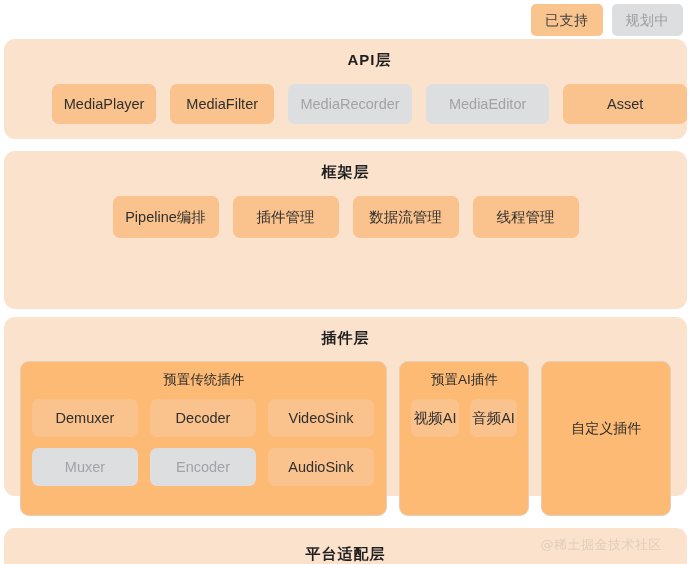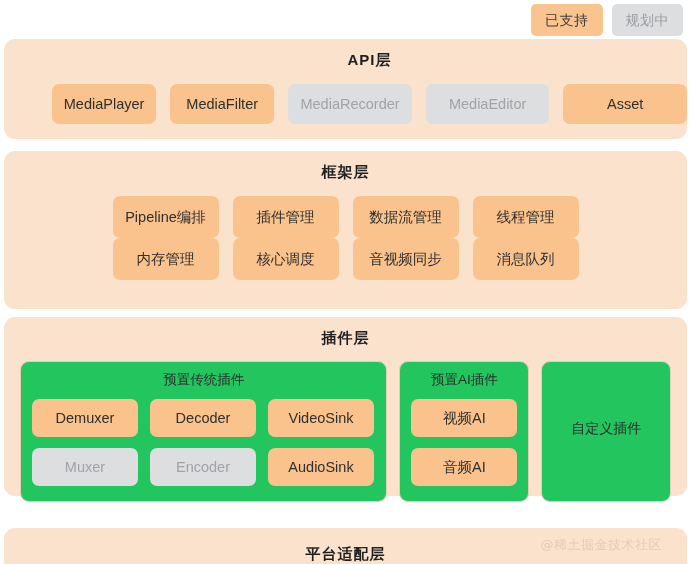--- a/index.html
+++ b/index.html
@@ -91,46 +91,46 @@
 
   
   #plugin-layer { top: 317px; height: 179px; }
   #plugin-layer .layer-title { margin-top: 12px; }
   .plugin-groups {
     display: flex;
     gap: 12px;
     margin: 13px 16px 0 16px;
   }
   .group {
-    background: #22c55e;
+    background: #fdba74;
     border: 1px solid #e8cdb5;
     border-radius: 9px;
     box-sizing: border-box;
-    padding: 9px 11px 15px 11px;
+    padding: 9px 11px 29px 11px;
   }
   .group-title {
     text-align: center;
     font-size: 13.5px;
     color: #2c2c2c;
     margin-bottom: 10px;
   }
   #group-traditional { width: 378px; }
   #group-ai { width: 133px; }
   #group-custom {
     width: 133px;
     display: flex;
     align-items: center;
     justify-content: center;
     font-size: 14px;
     color: #2c2c2c;
   }
   .trad-row { display: flex; gap: 12px; }
   .trad-row + .trad-row { margin-top: 11px; }
   .trad-row .box { width: 106px; height: 38px; }
-  .ai-col { display: flex; flex-direction: column; gap: 11px; }
+  .ai-col { display: flex; flex-direction: row; gap: 11px; }
   .ai-col .box { width: 100%; height: 38px; }
 
   
   #platform-layer {
     top: 528px;
     height: 52px;
     display: flex;
     align-items: center;
     justify-content: center;
   }
@@ -167,26 +167,20 @@
 </div>
 
 <div class="layer" id="framework-layer">
   <div class="layer-title">框架层</div>
   <div class="fw-grid">
     <div class="fw-row">
       <div class="box supported">Pipeline编排</div>
       <div class="box supported">插件管理</div>
       <div class="box supported">数据流管理</div>
       <div class="box supported">线程管理</div>
-    </div>
-    <div class="fw-row">
-      <div class="box supported">内存管理</div>
-      <div class="box supported">核心调度</div>
-      <div class="box supported">音视频同步</div>
-      <div class="box supported">消息队列</div>
     </div>
   </div>
 </div>
 
 <div class="layer" id="plugin-layer">
   <div class="layer-title">插件层</div>
   <div class="plugin-groups">
 
     <div class="group" id="group-traditional">
       <div class="group-title">预置传统插件</div>

